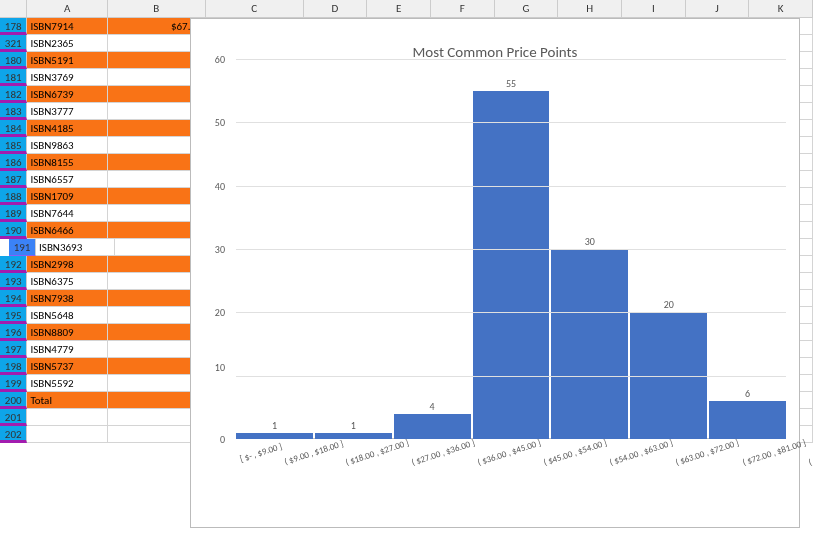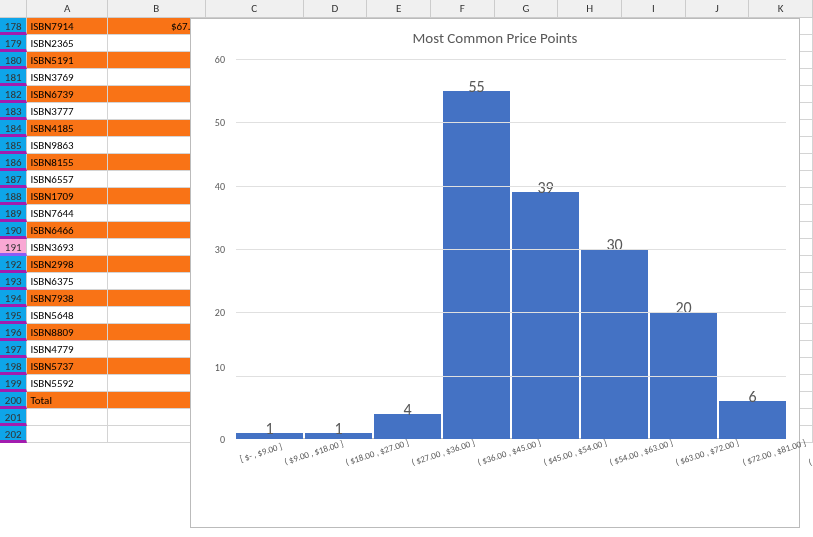--- a/index.html
+++ b/index.html
@@ -45,22 +45,23 @@
     width: 28px;
     background: #0ea5e9;
     border-right: 1px solid #ccc;
     border-bottom: 3px solid #a21caf;
     text-align: center;
     line-height: 17px;
     font-size: 11px;
     color: #333;
   }
   .row-header.selected {
-    background: #f9a8d4;
-    border-bottom: 3px solid #8b5cf6;
+    background: #3b82f6;
+    border-bottom: 1px solid #8b5cf6;
+    margin-left: 9px;
   }
   .cell {
     border-right: 1px solid #d4d4d4;
     border-bottom: 1px solid #d4d4d4;
     line-height: 17px;
     padding: 0 3px;
     white-space: nowrap;
     overflow: hidden;
   }
   .cell.colA { }
@@ -73,21 +74,21 @@
     top: 18px;
     width: 610px;
     height: 510px;
     background: #fff;
     border: 1px solid #bbb;
   }
   .chart-title {
     text-align: center;
     font-size: 15px;
     color: #595959;
-    padding: 10px 0 4px 0;
+    padding: 24px 0 4px 0;
   }
   .plot-area {
     position: absolute;
     left: 45px;
     top: 40px;
     width: 550px;
     height: 380px;
   }
   .y-axis {
     position: absolute;
@@ -125,21 +126,21 @@
   .bar {
     flex: 1;
     background: #4472c4;
     position: relative;
   }
   .bar-label-val {
     position: absolute;
     top: -14px;
     left: 0; right: 0;
     text-align: center;
-    font-size: 16px;
+    font-size: 10px;
     color: #595959;
   }
   .x-labels {
     position: absolute;
     left: 45px;
     top: 424px;
     width: 550px;
     height: 80px;
     display: flex;
   }
@@ -186,21 +187,21 @@
         <div class="cell wRest"></div>
         <div class="cell wRest"></div>
         <div class="cell wRest"></div>
         <div class="cell wRest"></div>
         <div class="cell wRest"></div>
         <div class="cell wRest"></div>
         <div class="cell wRest"></div>
         <div class="cell wRest"></div>
       </div>
       <div class="row">
-        <div class="row-header">179</div>
+        <div class="row-header">321</div>
         <div class="cell wA colA">ISBN2365</div>
         <div class="cell wB colB"></div>
         <div class="cell wC colC"></div>
         <div class="cell wRest"></div>
         <div class="cell wRest"></div>
         <div class="cell wRest"></div>
         <div class="cell wRest"></div>
         <div class="cell wRest"></div>
         <div class="cell wRest"></div>
         <div class="cell wRest"></div>
@@ -549,23 +550,20 @@
           <div class="bar-label-val">1</div>
         </div>
         <div class="bar" style="height: 1.66667%; background: rgb(68, 114, 196);">
           <div class="bar-label-val">1</div>
         </div>
         <div class="bar" style="height: 6.66667%; background: rgb(68, 114, 196);">
           <div class="bar-label-val">4</div>
         </div>
         <div class="bar" style="height: 91.6667%; background: rgb(68, 114, 196);">
           <div class="bar-label-val">55</div>
-        </div>
-        <div class="bar" style="height: 65%; background: rgb(68, 114, 196);">
-          <div class="bar-label-val">39</div>
         </div>
         <div class="bar" style="height: 50%; background: rgb(68, 114, 196);">
           <div class="bar-label-val">30</div>
         </div>
         <div class="bar" style="height: 33.3333%; background: rgb(68, 114, 196);">
           <div class="bar-label-val">20</div>
         </div>
         <div class="bar" style="height: 10%; background: rgb(68, 114, 196);">
           <div class="bar-label-val">6</div>
         </div>

